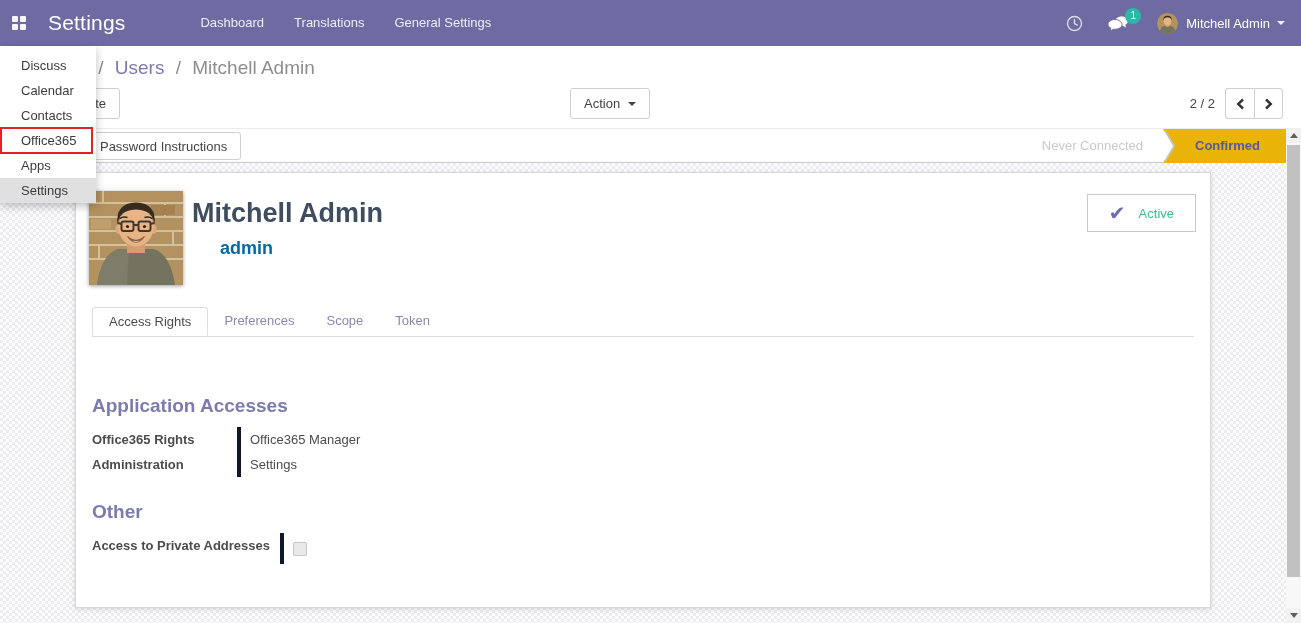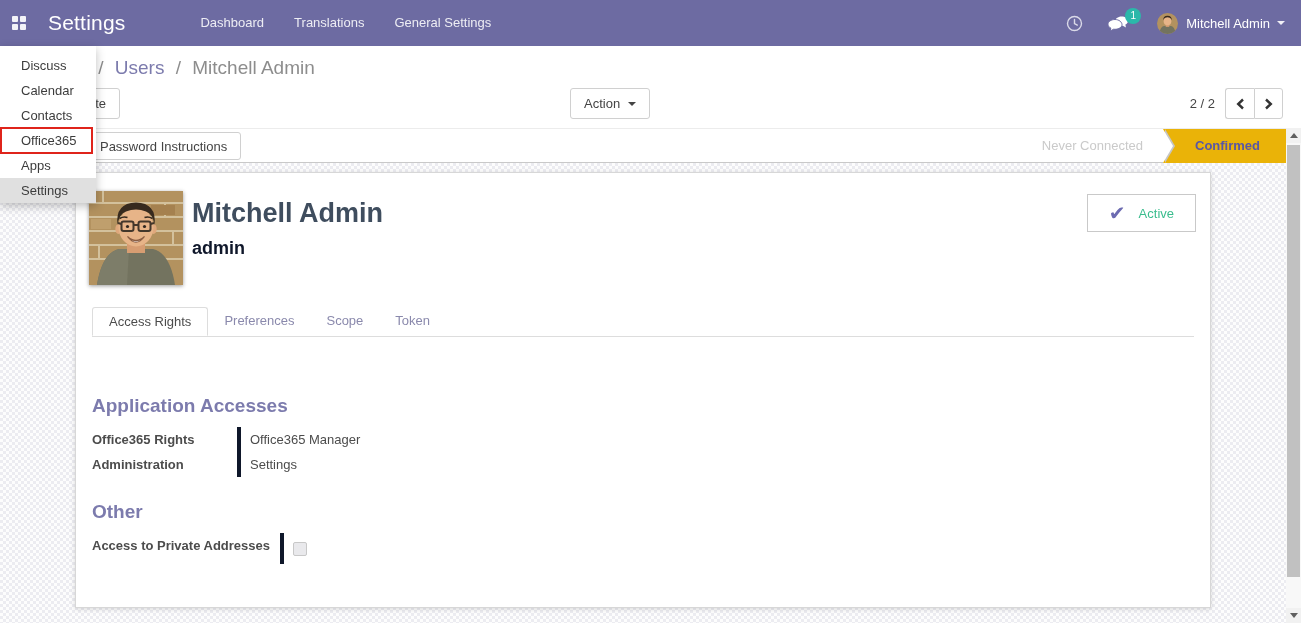--- a/index.html
+++ b/index.html
@@ -99,21 +99,21 @@
   .sheet {
     position:absolute; left:75px; top:9px; width:1136px; height:436px;
     background:#fff; border:1px solid #d7d7d7; box-shadow:0 1px 5px rgba(0,0,0,.15);
   }
   .sheet-avatar {
     position:absolute; left:13px; top:18px; width:94px; height:94px;
     box-shadow:0 1px 4px rgba(0,0,0,.4); background:#b3925f;
   }
   .title-block { position:absolute; left:116px; top:24px; }
   .record-title { font-size:27px; font-weight:bold; color:#3f4d5e; line-height:32px; }
-  .record-login { font-size:18px; font-weight:bold; color:#0f172a; margin-top:9px; }
+  .record-login { font-size:18px; font-weight:bold; color:#0369a1; margin-top:9px;margin-left:28px; }
   .active-btn {
     position:absolute; right:14px; top:21px; height:38px;
     display:flex; align-items:center; background:#fff; border:1px solid #c9c9c9;
     padding:0 21px; cursor:pointer;
   }
   .active-check { font-size:20px; color:#6c6bb1; margin-right:13px; }
   .active-label { color:#3bbd8e; font-size:13px; }
 
   .tabs { position:absolute; left:16px; right:16px; top:134px; display:flex; border-bottom:1px solid #ddd; }
   .tab { height:29px; line-height:28px; padding:0 16px; color:#8a89ac; cursor:pointer; }

